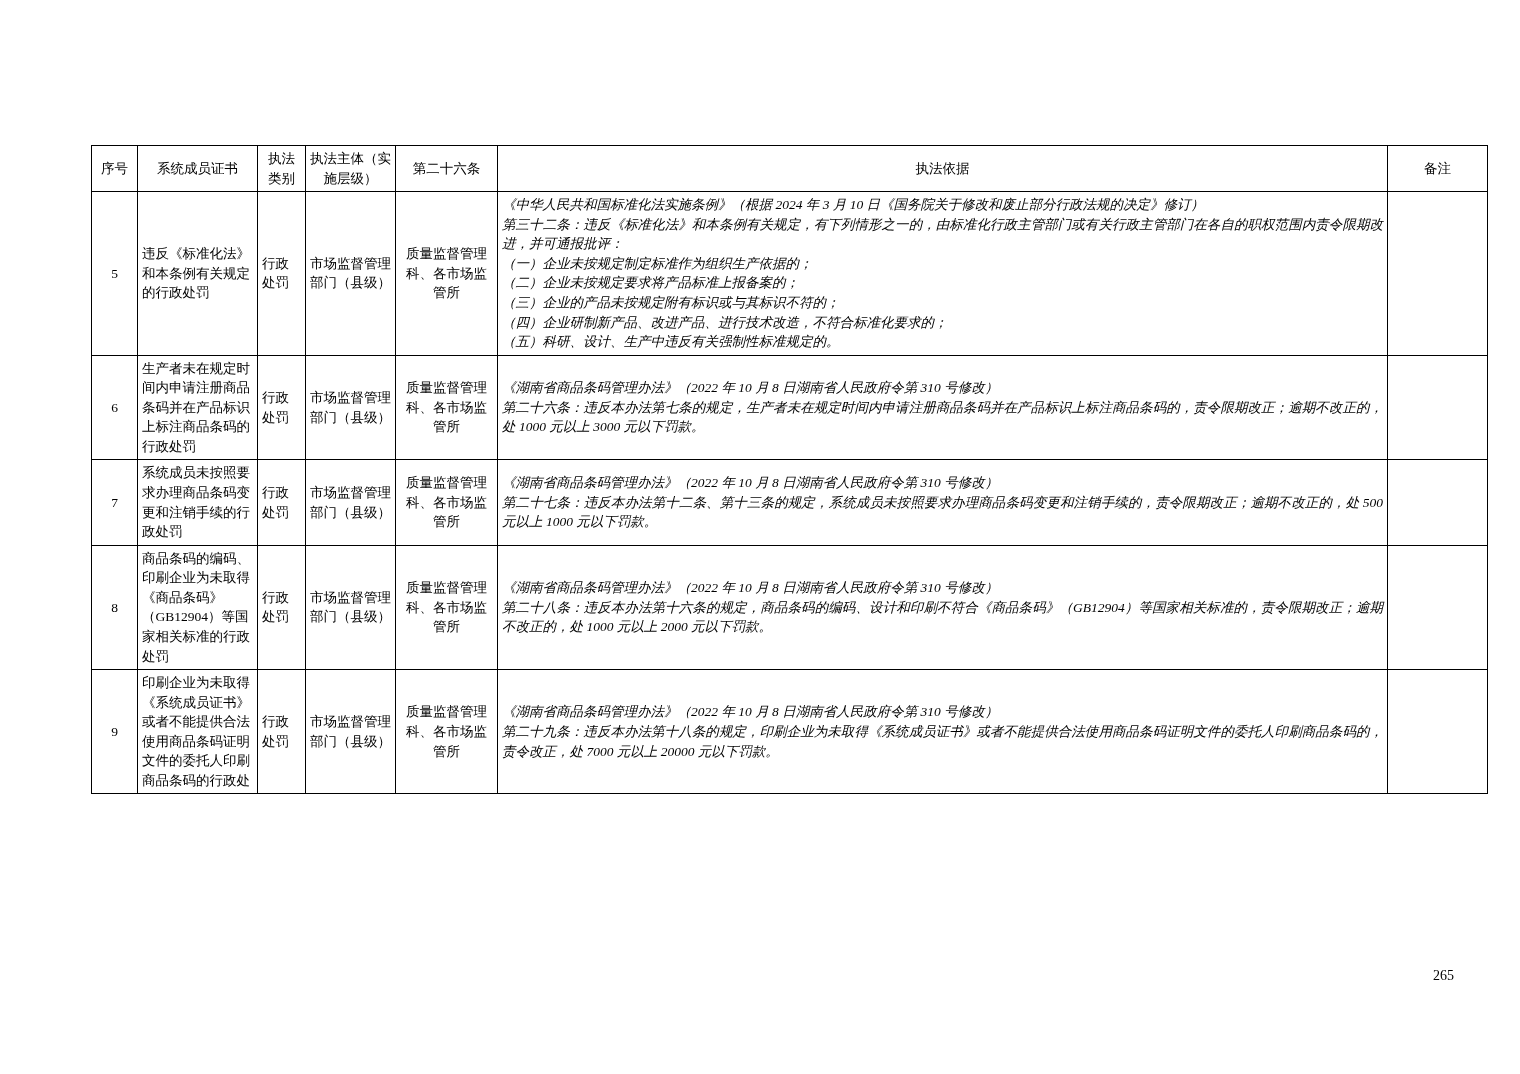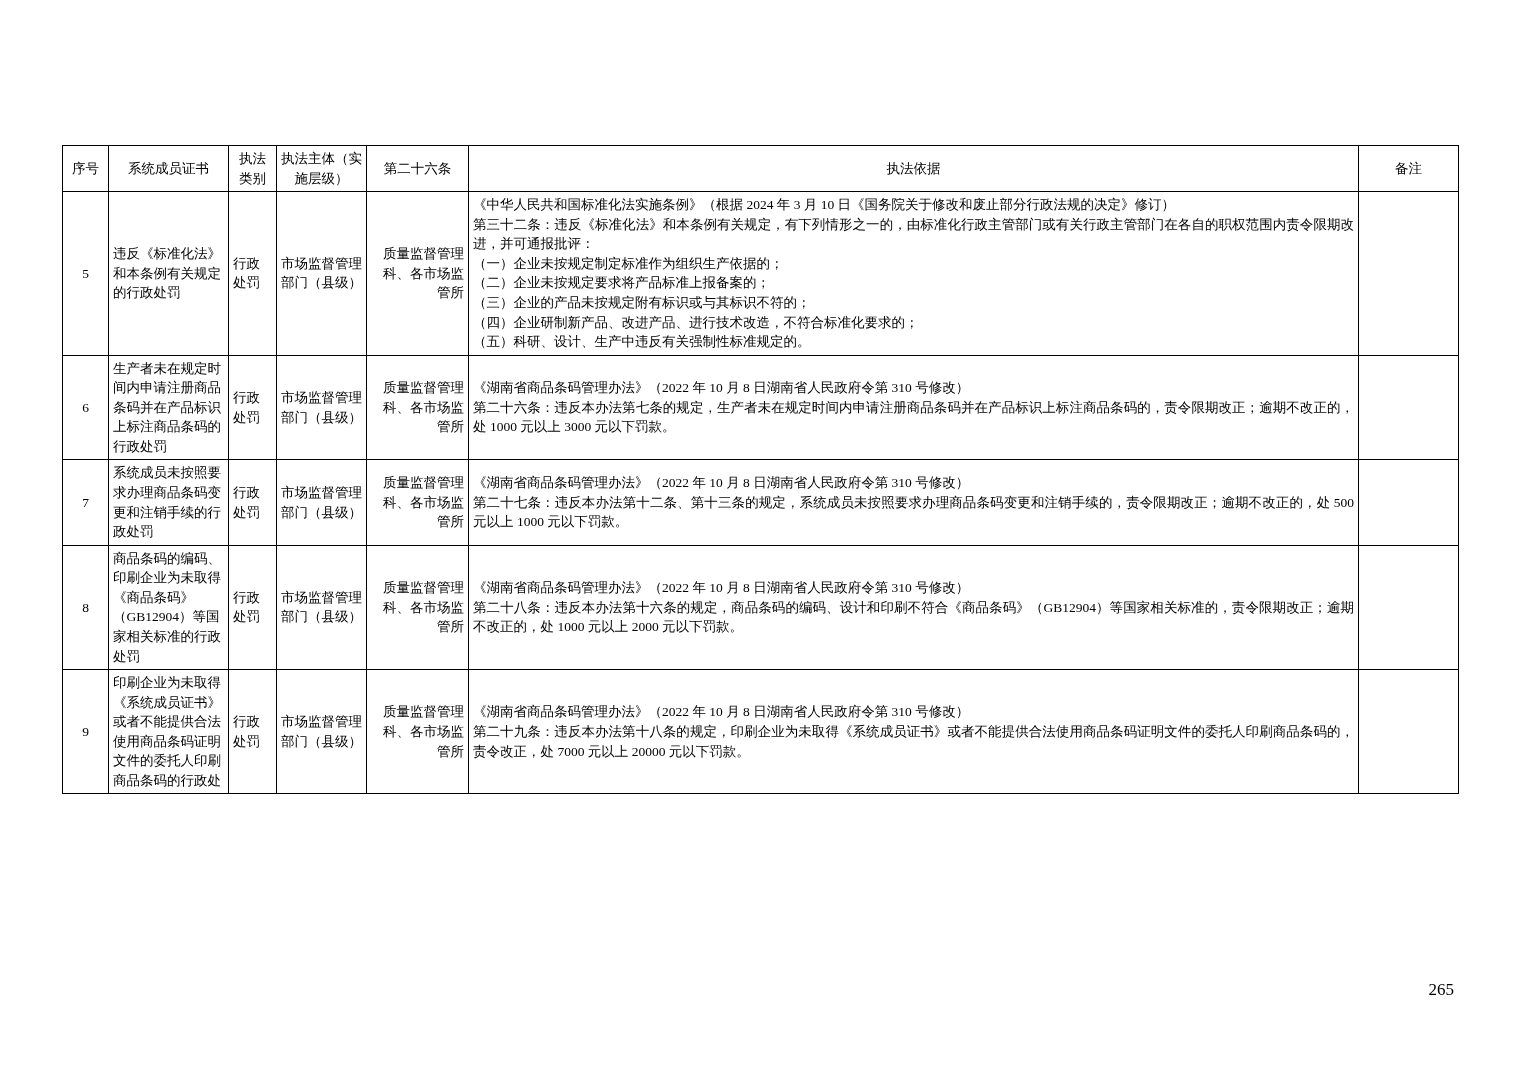--- a/index.html
+++ b/index.html
@@ -23,20 +23,21 @@
   .table-wrap {
     position: absolute;
     left: 62px;
     top: 145px;
     width: 1396px;
   }
   table.doc-table {
     border-collapse: collapse;
     table-layout: fixed;
     width: 1396px;
+    margin-left: 29px;
   }
   table.doc-table td, table.doc-table th {
     border: 1px solid #000000;
     vertical-align: middle;
     padding: 3px 4px;
     font-size: 13.5px;
     line-height: 1.45;
     font-weight: normal;
   }
   thead td {
@@ -62,43 +63,43 @@
     text-align: left;
     font-size: 13.5px;
     line-height: 1.5;
     letter-spacing: 0px;
   }
   td.type, td.subject, td.org {
     font-size: 13.5px;
     line-height: 1.5;
   }
   td.org {
-    text-align: right;
+    text-align: center;
     padding-left: 6px;
   }
   td.basis {
     text-align: left;
     font-size: 14px;
     line-height: 1.55;
     vertical-align: top;
     padding: 6px 7px;
   }
   td.remark { }
   .basis-p {
     margin: 0;
     text-align: justify;
     text-justify: inter-ideograph;
+    font-style: italic;
   }
   .page-number {
     position: absolute;
     right: 66px;
     top: 968px;
-    font-size: 17px;
+    font-size: 14px;
     font-family: "Liberation Serif", "DejaVu Serif", serif;
-    margin-top: 12px;
   }
 </style>
 </head>
 <body>
 
 <div class="page">
 
   <div class="table-wrap">
     <table class="doc-table">
       <colgroup>

